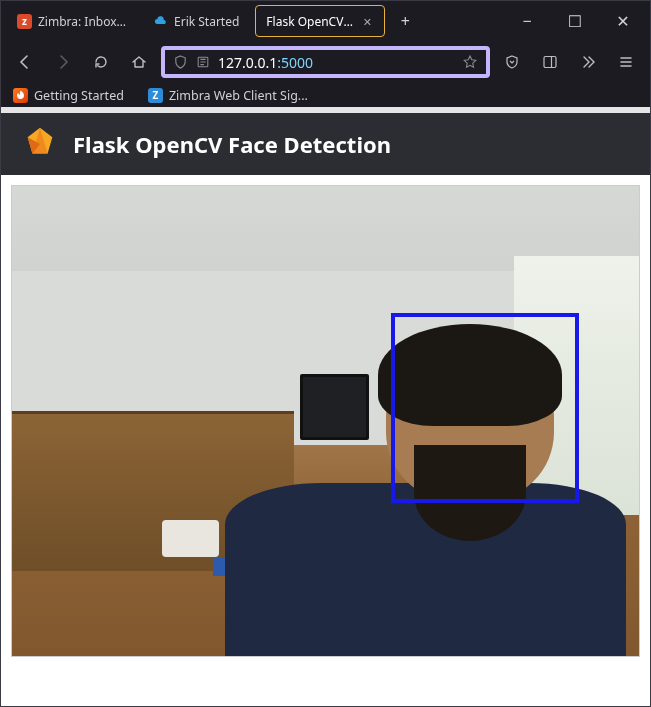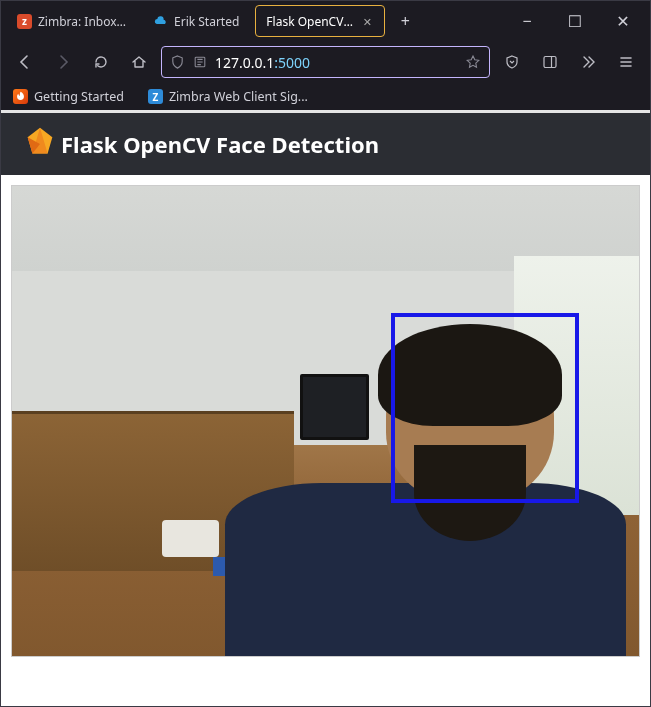--- a/index.html
+++ b/index.html
@@ -16,34 +16,34 @@
   .favicon.zimbra { background: #d94b2b; }
   .favicon.erik { background: transparent; }
   .favicon.erik svg { width: 15px; height: 15px; }
   .newtab { width: 28px; height: 28px; display: flex; align-items: center; justify-content: center; color: #d0d0d8; border-radius: 4px; cursor: pointer; }
   .winctrls { display: flex; gap: 6px; margin-left: auto; }
   .winbtn { width: 42px; height: 32px; display: flex; align-items: center; justify-content: center; color: #d0d0d8; cursor: pointer; border-radius: 4px; }
   
   .navbar { height: 42px; background: #1c1b22; display: flex; align-items: center; padding: 0 8px; gap: 6px; }
   .navbtn { width: 32px; height: 32px; display: flex; align-items: center; justify-content: center; color: #bdbdc5; cursor: pointer; border-radius: 4px; }
   .navbtn.disabled { color: #5a5a66; cursor: default; }
-  .urlbar { flex: 1; height: 32px; background: #1c1b22; border: 1px solid #c4b5fd; border-radius: 4px; display: flex; align-items: center; padding: 0 8px; gap: 8px; color: #d0d0d8; font-size: 14px; }
+  .urlbar { flex: 1; height: 32px; background: #1c1b22; border: 4px solid #c4b5fd; border-radius: 4px; display: flex; align-items: center; padding: 0 8px; gap: 8px; color: #d0d0d8; font-size: 14px; }
   .urlbar .domain { color: #fff; }
   .urlbar .path { color: #7dd3fc; }
   .url-icons-left { display: flex; gap: 8px; align-items: center; color: #8a8a95; }
   .url-icons-right { display: flex; gap: 8px; align-items: center; color: #8a8a95; }
   
-  .bookbar { height: 30px; background: #1c1b22; display: flex; align-items: center; padding: 0 8px; gap: 16px; border-bottom: 3px solid #e5e5e5; }
+  .bookbar { height: 30px; background: #1c1b22; display: flex; align-items: center; padding: 0 8px; gap: 16px; border-bottom: 6px solid #e5e5e5; }
   .bookmark { display: flex; align-items: center; gap: 6px; color: #d0d0d8; font-size: 12.5px; cursor: pointer; padding: 3px 4px; border-radius: 4px; }
   .bookmark .bicon { width: 15px; height: 15px; border-radius: 3px; display: flex; align-items: center; justify-content: center; font-size: 10px; font-weight: bold; color: #fff; }
   .bicon.fire { background: linear-gradient(135deg,#ff7a18,#d93a0b); }
   .bicon.z { background: #2e8bd8; }
   
   .page { flex: 1; background: #fff; overflow: auto; }
-  .header { background: #2b2d33; color: #fff; height: 62px; display: flex; align-items: center; padding: 0 20px; gap: 2px; }
+  .header { background: #2b2d33; color: #fff; height: 62px; display: flex; align-items: center; padding: 0 20px; gap: 14px; }
   .logo { width: 38px; height: 38px; position: relative; }
   .logo svg { width: 100%; height: 100%; }
   .page-title { font-size: 22px; font-weight: 700; }
   .content { padding: 10px; }
   .video { width: 100%; aspect-ratio: 640/480; background: #333; position: relative; border: 1px solid #ccc; overflow: hidden; }
   
   .scene { position: absolute; inset: 0; background: linear-gradient(#d9dbd8 0%, #d9dbd8 55%, #a07648 55%, #8e6236 70%, #81582e 100%); }
   .ceiling { position:absolute; top:0; left:0; right:0; height:18%; background: linear-gradient(#d6d8d5,#cfd2cf); }
   .cubicle { position:absolute; left:0; right:55%; top:48%; height:34%; background: linear-gradient(#8c6436,#6f4e28); border-top:3px solid #5a3f20; }
   .window-glass { position:absolute; right:0; top:15%; width:20%; height:55%; background: linear-gradient(#eef2eb,#dbe2d6); }

